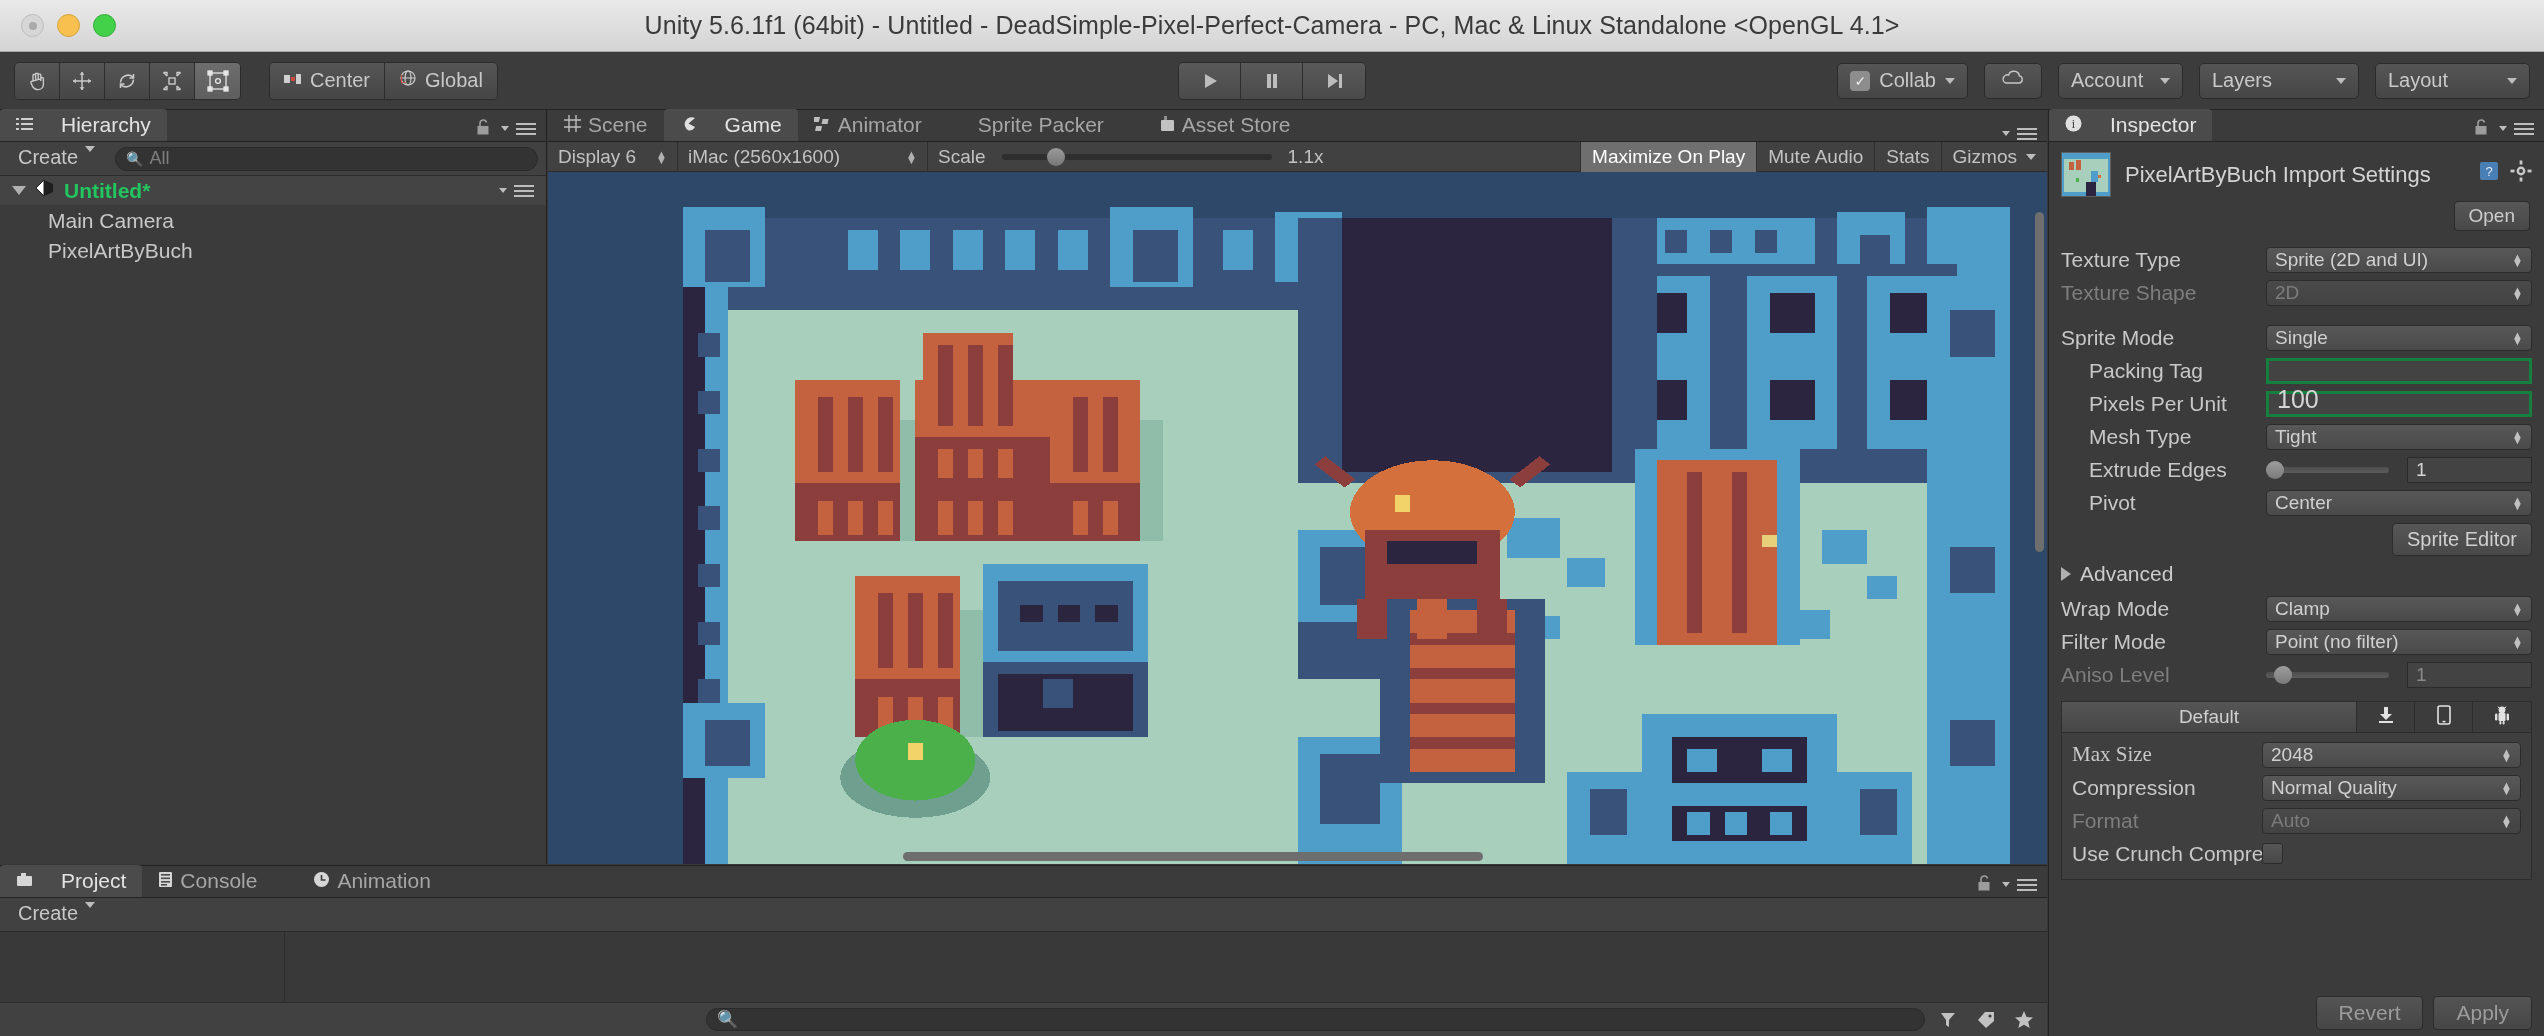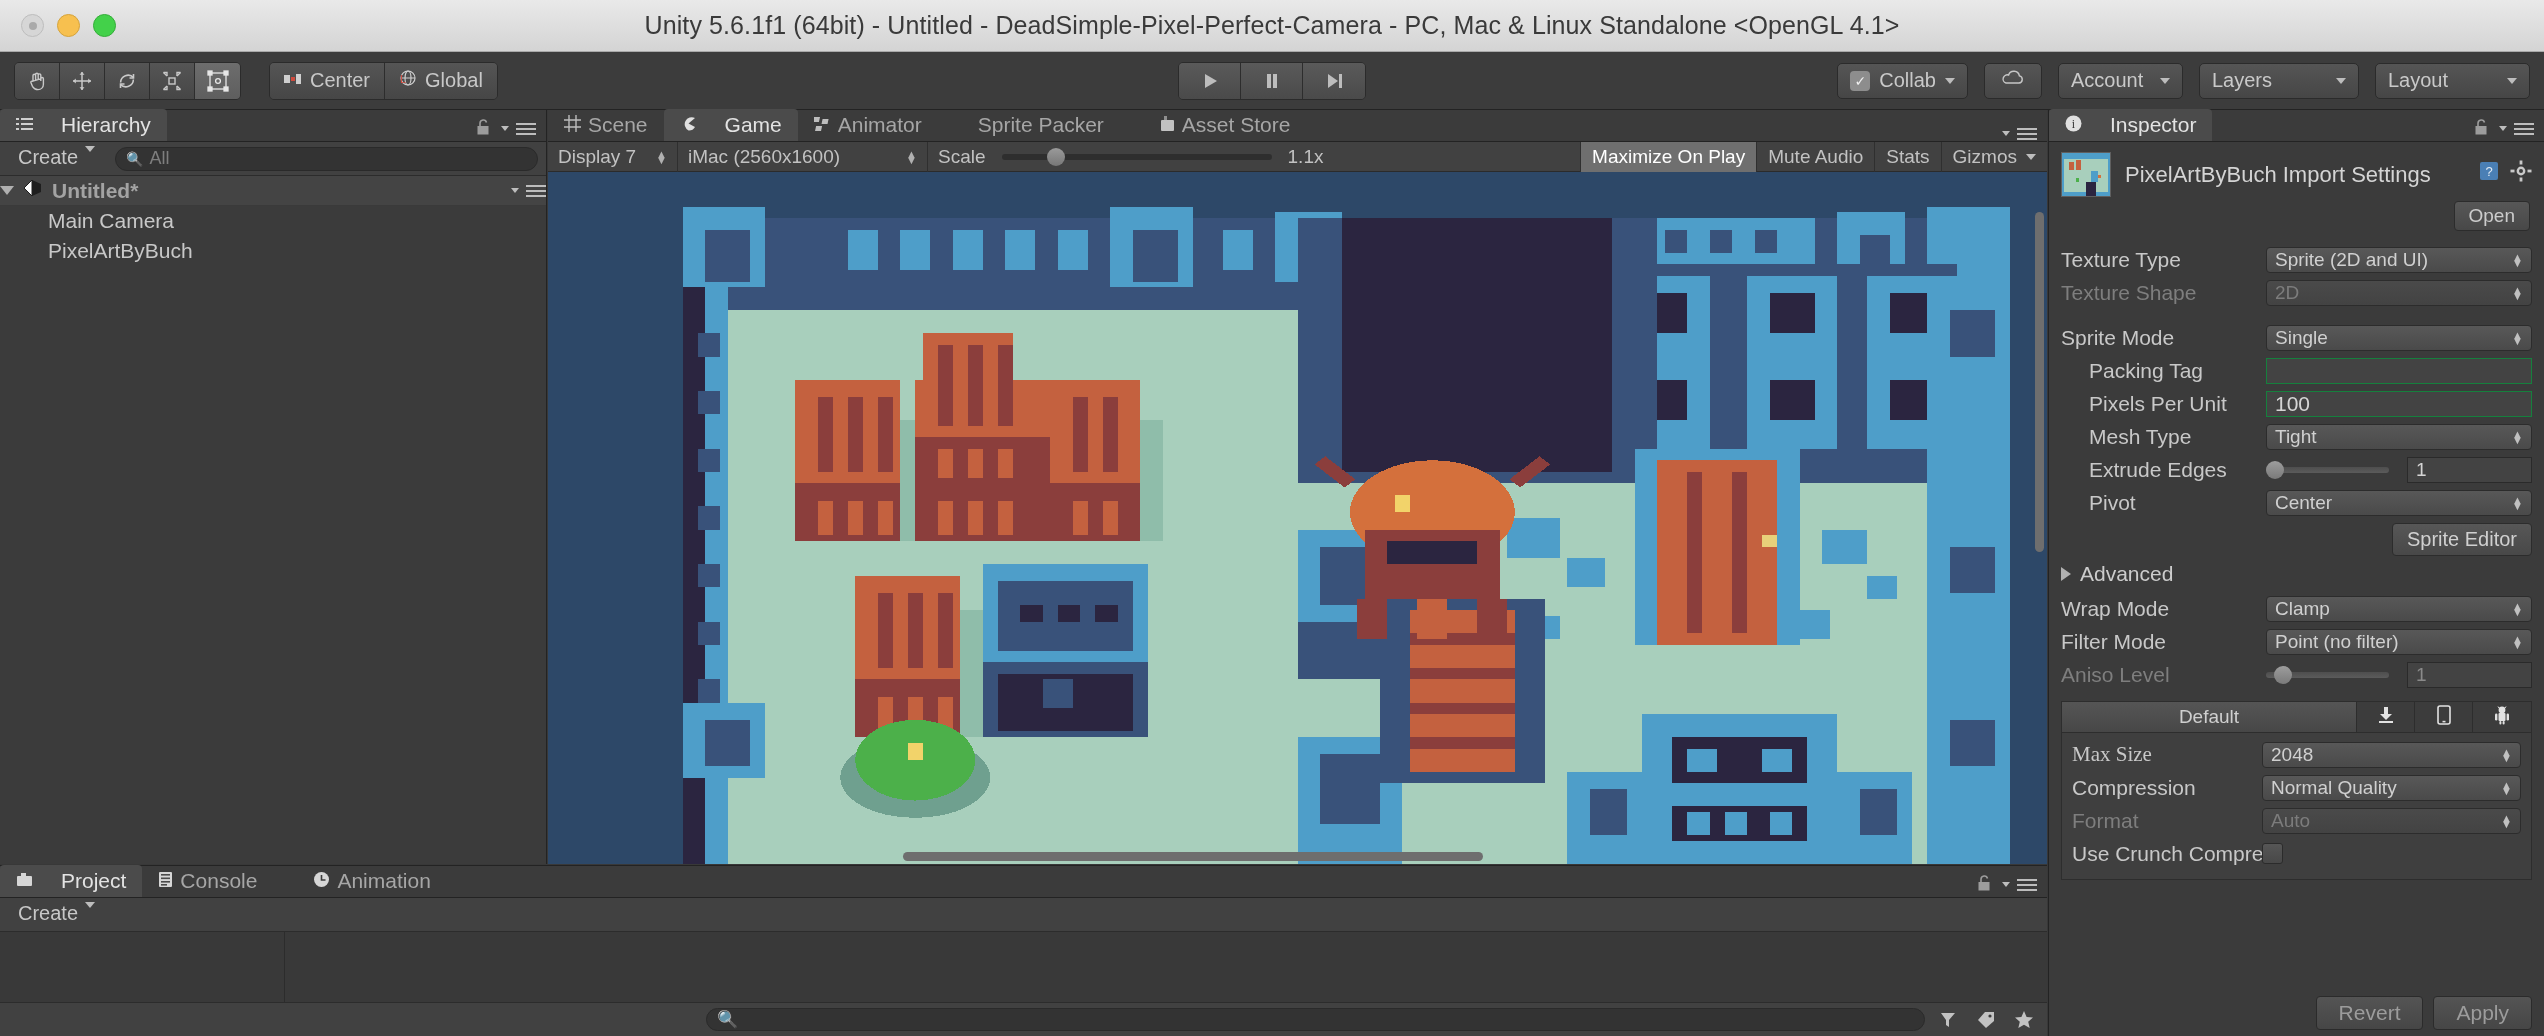--- a/index.html
+++ b/index.html
@@ -117,22 +117,22 @@
   .create-btn{ display:flex;align-items:flex-start;gap:7px;font-size:20px;color:#c7c7c7;
                padding:0 10px;height:26px; }
   .search-pill{
     flex:1;height:24px;border-radius:12px;background:#333;
     border:1px solid #2a2a2a; display:flex;align-items:center;padding:0 10px;gap:6px;
     font-size:18px;color:#7e7e7e;
   }
   .search-pill .mini{font-size:14px;}
   .hier-list{flex:1;overflow:hidden;}
   .scene-row{
-    height:30px;background:#444;display:flex;align-items:center;gap:7px;padding:0 0;
-    font-weight:bold;color:#a3a3a3;font-size:21px;border-bottom:1px solid #3a3a3a;
+    height:30px;background:#444;display:flex;align-items:center;gap:7px;padding:0 12px;
+    font-weight:bold;color:#22c55e;font-size:21px;border-bottom:1px solid #3a3a3a;
   }
   .tri{width:0;height:0;border-left:7px solid transparent;border-right:7px solid transparent;border-top:9px solid #b0b0b0;}
   .go-row{height:30px;display:flex;align-items:center;padding-left:48px;font-size:21px;color:#c8c8c8;}
 
   
   #center{
     position:absolute; left:548px; right:497px; top:0; bottom:172px;
     background:#393939; display:flex;flex-direction:column;
   }
   .game-toolbar{
@@ -173,22 +173,22 @@
   .row .lbl.ind{padding-left:28px;}
   .row .lbl.dim{color:#7e7e7e;}
   .ctl{flex:1;display:flex;align-items:center;gap:8px;}
   .dd{
     flex:1;height:26px;border-radius:4px;border:1px solid #2c2c2c;
     background:linear-gradient(#585858,#4a4a4a);
     display:flex;align-items:center;padding:0 8px;font-size:19px;color:#d0d0d0;
   }
   .dd.dim{color:#7c7c7c;background:linear-gradient(#4a4a4a,#434343);}
   .dd .stepper{margin-left:auto;display:flex;flex-direction:column;line-height:6px;font-size:11px;color:#c0c0c0;}
-  .txt{flex:1;height:26px;border:1px solid #15803d;background:#434343;display:flex;align-items:flex-start;
-       padding:0 8px;font-size:21px;color:#d5d5d5;}
+  .txt{flex:1;height:26px;border:3px solid #15803d;background:#434343;display:flex;align-items:flex-end;
+       padding:0 8px;font-size:25px;color:#d5d5d5;}
   .slider{flex:1;height:6px;border-radius:3px;background:linear-gradient(#4e4e4e,#5b5b5b);position:relative;}
   .slider .knob{position:absolute;left:0;top:-6px;width:18px;height:18px;border-radius:50%;
                 background:linear-gradient(#9d9d9d,#7a7a7a);}
   .slider-num{width:125px;height:26px;border:1px solid #2a2a2a;background:#434343;
               display:flex;align-items:center;padding:0 8px;font-size:19px;color:#d5d5d5;margin-left:10px;}
   .slider-num.dim{color:#8a8a8a;}
   .foldout{display:flex;align-items:center;gap:9px;height:36px;font-size:21px;color:#ccc;}
   .tri-right{width:0;height:0;border-top:7px solid transparent;border-bottom:7px solid transparent;border-left:10px solid #b0b0b0;}
   .btn-right{display:flex;justify-content:flex-end;padding-top:4px;}
   .sprite-editor-btn{background:linear-gradient(#575757,#484848);border:1px solid #2c2c2c;border-radius:4px;
@@ -470,21 +470,21 @@
               <rect y="1" width="20" height="2"></rect>
               <rect y="6" width="20" height="2"></rect>
               <rect y="11" width="20" height="2"></rect>
             </svg>
         </span>
       </div>
     </div>
 
     <div class="game-toolbar">
       <div class="gt-cell" style="width:130px;">
-        <span>Display 7</span>
+        <span>Display 6</span>
         <span class="gt-stepper" style="margin-left:auto;">▲<br>▼</span>
       </div>
       <div class="gt-cell" style="width:250px;">
         <span>iMac (2560x1600)</span>
         <span class="gt-stepper" style="margin-left:auto;">▲<br>▼</span>
       </div>
       <div class="gt-cell" style="border-right:none;">
         <span>Scale</span>
         <span class="scale-slider">
           <span class="scale-knob"></span>

